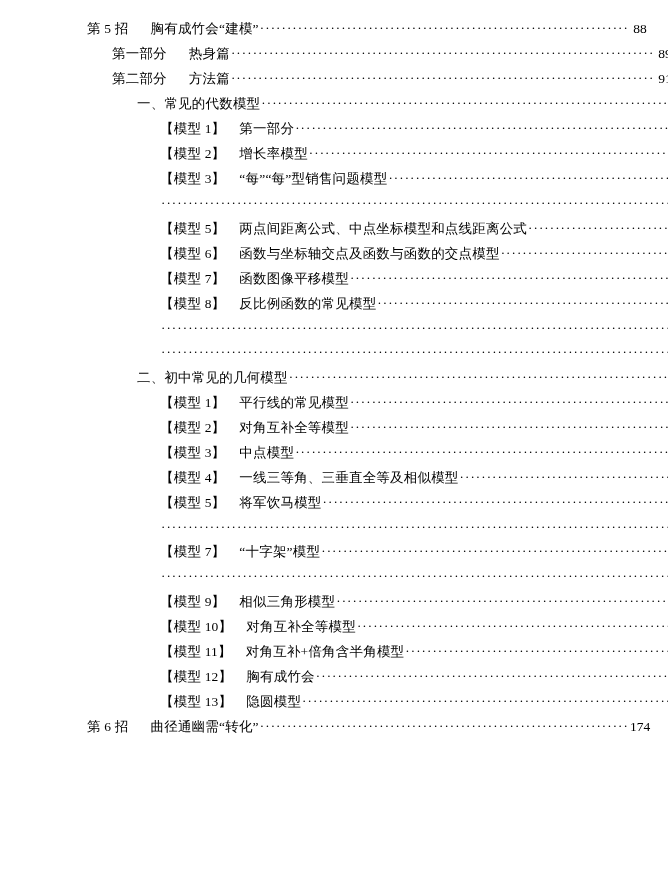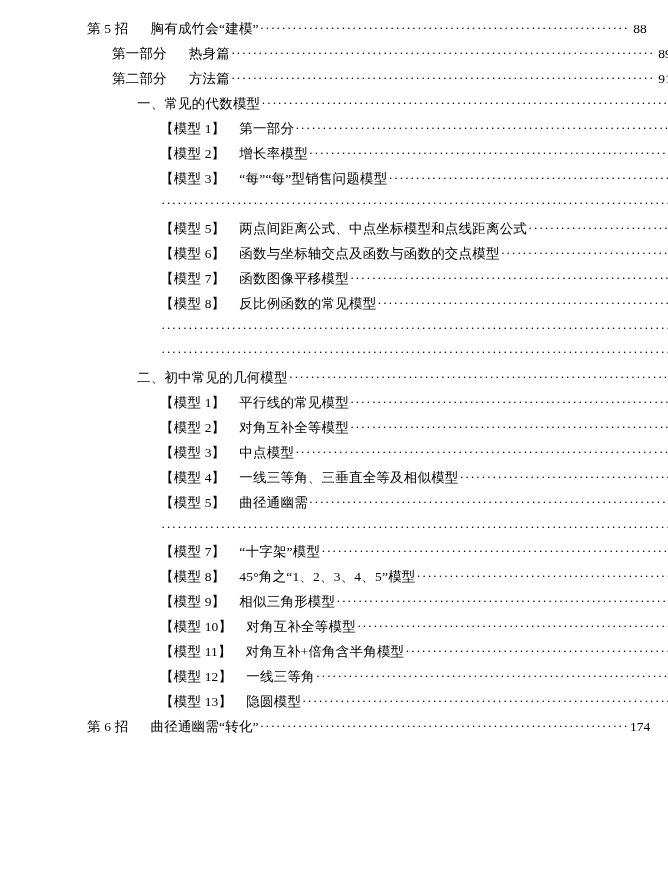--- a/index.html
+++ b/index.html
@@ -144,48 +144,47 @@
       </div>
       <div class="toc-entry row lvl3">
         <span class="entry-label"><span>【模型 3】</span><span class="label-gap-sm"></span><span>中点模型</span></span>
         <span class="entry-dots">································································································································</span>
       </div>
       <div class="toc-entry row lvl3">
         <span class="entry-label"><span>【模型 4】</span><span class="label-gap-sm"></span><span>一线三等角、三垂直全等及相似模型</span></span>
         <span class="entry-dots">································································································································</span>
       </div>
       <div class="toc-entry row lvl3">
-        <span class="entry-label"><span>【模型 5】</span><span class="label-gap-sm"></span><span>曲径通幽需</span></span>
+        <span class="entry-label"><span>【模型 5】</span><span class="label-gap-sm"></span><span>将军饮马模型</span></span>
         <span class="entry-dots">································································································································</span>
       </div>
       <div class="toc-entry row lvl3">
         <span class="entry-dots">································································································································</span>
       </div>
       <div class="toc-entry row lvl3">
         <span class="entry-label"><span>【模型 7】</span><span class="label-gap-sm"></span><span>“十字架”模型</span></span>
         <span class="entry-dots">································································································································</span>
       </div>
       <div class="toc-entry row lvl3">
-        <span class="entry-label"><span>【模型 8】</span><span class="label-gap-sm"></span><span>45°角之“1、2、3、4、5”模型</span></span>
         <span class="entry-dots">································································································································</span>
       </div>
       <div class="toc-entry row lvl3">
         <span class="entry-label"><span>【模型 9】</span><span class="label-gap-sm"></span><span>相似三角形模型</span></span>
         <span class="entry-dots">································································································································</span>
       </div>
       <div class="toc-entry row lvl3">
         <span class="entry-label"><span>【模型 10】</span><span class="label-gap-sm"></span><span>对角互补全等模型</span></span>
         <span class="entry-dots">································································································································</span>
       </div>
       <div class="toc-entry row lvl3">
         <span class="entry-label"><span>【模型 11】</span><span class="label-gap-sm"></span><span>对角互补+倍角含半角模型</span></span>
         <span class="entry-dots">································································································································</span>
       </div>
       <div class="toc-entry row lvl3">
-        <span class="entry-label"><span>【模型 12】</span><span class="label-gap-sm"></span><span>一线三等角</span></span>
+        <span class="entry-label"><span>【模型 12】</span><span class="label-gap-sm"></span><span>胸有成竹会</span></span>
         <span class="entry-dots">································································································································</span>
       </div>
       <div class="toc-entry row lvl3">
         <span class="entry-label"><span>【模型 13】</span><span class="label-gap-sm"></span><span>隐圆模型</span></span>
         <span class="entry-dots">································································································································</span>
       </div>
       <div class="toc-entry row lvl0">
         <span class="entry-label"><span>第 6 招</span><span class="label-gap"></span><span>曲径通幽需“转化”</span></span>
         <span class="entry-dots">································································································································</span>
         <span class="entry-page">174</span>

